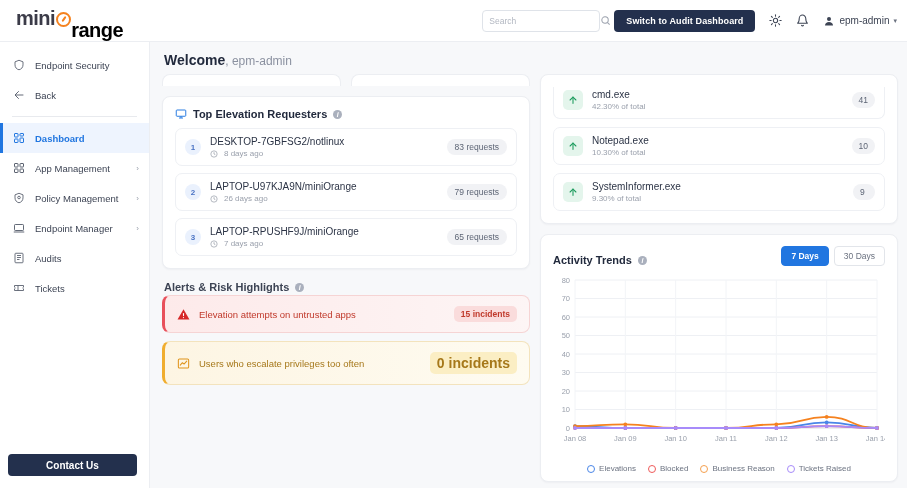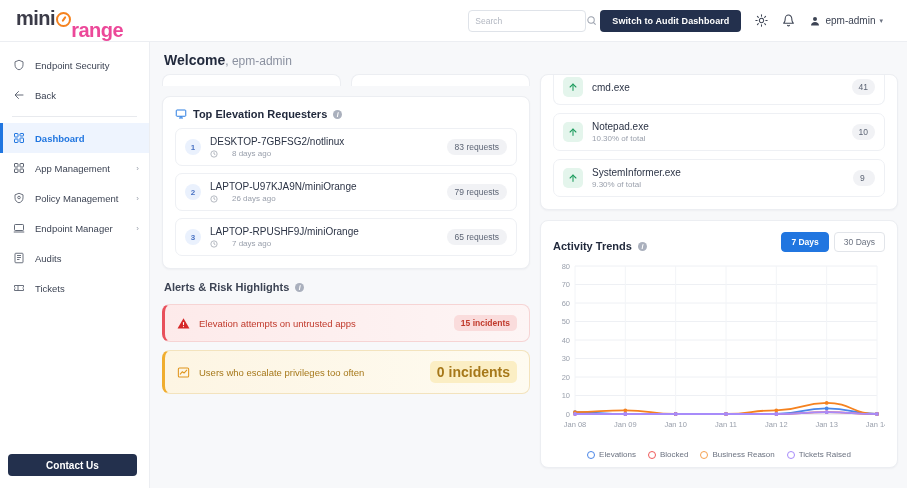--- a/index.html
+++ b/index.html
@@ -26,25 +26,25 @@
   .logo .mini { color:#3b3b48; }
   .logo .oicon {
     display:inline-block; width: 15px; height: 15px; border-radius: 50%;
     border: 2.5px solid #f5821f; position: relative; margin: 0 0px 0 1px;
     top: 1px;
   }
   .logo .oicon::after{
     content:""; position:absolute; left:5px; top:1.5px; width:2px; height:6px;
     background:#f5821f; border-radius:1px; transform:rotate(35deg);
   }
-  .logo .rest { color:#ec4899;margin-top:24px; }
+  .logo .rest { color:#000000;margin-top:24px; }
   .logo-underline { height:2px; background:#c3d4f0; width:112px; margin:2px 0 0 2px; border-radius:2px;}
 
   .topbar-right {
-    margin-left: auto; display: flex; align-items: center; gap: 14px; padding-right: 24px;
+    margin-left: auto; display: flex; align-items: center; gap: 14px; padding-right: 10px;
   }
   .search-box {
     width: 118px; height: 22px; border: 1px solid #dfe3e9; border-radius: 4px;
     display: flex; align-items: center; padding: 0 6px; background: #fff;
   }
   .search-box input {
     border: none; outline: none; font-size: 8.5px; color: #9aa0ac; flex: 1;
     font-family: "Liberation Sans", sans-serif; background: transparent;
   }
   .search-box input::placeholder { color: #b2b7c1; }
@@ -126,29 +126,29 @@
     border: 1px solid #eef0f4; border-radius: 7px; padding: 7px 9px;
     display: flex; align-items: center; gap: 9px; background:#fff;
   }
   .rank {
     width: 16px; height: 16px; border-radius: 50%; background: #eaf1fd; color: #4a73c4;
     font-size: 8px; display: flex; align-items: center; justify-content: center; font-weight: 600;
     flex: 0 0 16px;
   }
   .req-meta { flex: 1; min-width: 0; }
   .req-name { font-size: 10px; color: #2c3446; white-space: nowrap; overflow: hidden; text-overflow: ellipsis; }
-  .req-time { font-size: 8px; color: #9aa0ac; margin-top: 2px; display: flex; align-items: center; gap: 14px; }
+  .req-time { font-size: 8px; color: #9aa0ac; margin-top: 2px; display: flex; align-items: center; gap: 6px; }
   .badge-grey {
     background: #f1f2f5; color: #5d6575; font-size: 8.5px; border-radius: 10px;
     padding: 3px 8px; white-space: nowrap;
   }
 
   
   .alerts-title { font-size: 11px; font-weight: 600; color: #3d4454; display:flex; align-items:center; gap:6px; padding: 2px 2px 0 2px;}
-  .alert-list { display: flex; flex-direction: column; gap: 8px; margin-top: 11px; }
+  .alert-list { display: flex; flex-direction: column; gap: 8px; margin-top: 2px; }
   .alert {
     border-radius: 8px; padding: 10px 12px; display: flex; align-items: center; gap: 9px;
     font-size: 9.5px;
   }
   .alert.red { background: linear-gradient(90deg,#fdeaea,#fdf5f5); border: 1px solid #f6d4d4; border-left: 3px solid #e8505b; color: #c0392b; }
   .alert.yellow { background: linear-gradient(90deg,#fdf5e3,#fefbf1); border: 1px solid #f3e3bd; border-left: 3px solid #f0ad2e; color: #a6781a; }
   .alert .atext { flex: 1; }
   .pill-red { background: #fadcdc; color: #c0392b; font-size: 8.5px; font-weight: 700; border-radius: 5px; padding: 3px 7px; }
   .pill-yellow { background: #fbeec4; color: #a6781a; font-size: 14px; font-weight: 700; border-radius: 5px; padding: 3px 7px; }
 
@@ -461,29 +461,30 @@
                 <span class="pill-yellow">0 incidents</span>
               </div>
 
             </div>
           </div>
         </div>
 
         <div class="col col-right">
 
           <div class="card apps-card" style="padding-top:0;">
-            <div class="app-item clipped" style="margin-top:0;border-top:none;border-radius:0 0 7px 7px;">
+            <div class="app-item clipped" style="margin-top:12px;border-top:none;border-radius:0 0 7px 7px;">
               <div class="up-ico">
                 <svg class="icon-svg" width="10" height="10" viewBox="0 0 24 24" fill="none" stroke="#1f9d5f" stroke-width="2.6" stroke-linecap="round" stroke-linejoin="round">
                     <line x1="12" y1="20" x2="12" y2="5"></line>
                     <polyline points="5,12 12,5 19,12"></polyline>
                   </svg>
               </div>
               <div class="app-meta">
                 <div class="app-name">cmd.exe</div>
+                <div class="app-pct">42.30% of total</div>
               </div>
               <div class="count-badge">41</div>
             </div>
 
             <div class="app-item">
               <div class="up-ico">
                 <svg class="icon-svg" width="10" height="10" viewBox="0 0 24 24" fill="none" stroke="#1f9d5f" stroke-width="2.6" stroke-linecap="round" stroke-linejoin="round">
                     <line x1="12" y1="20" x2="12" y2="5"></line>
                     <polyline points="5,12 12,5 19,12"></polyline>
                   </svg>

